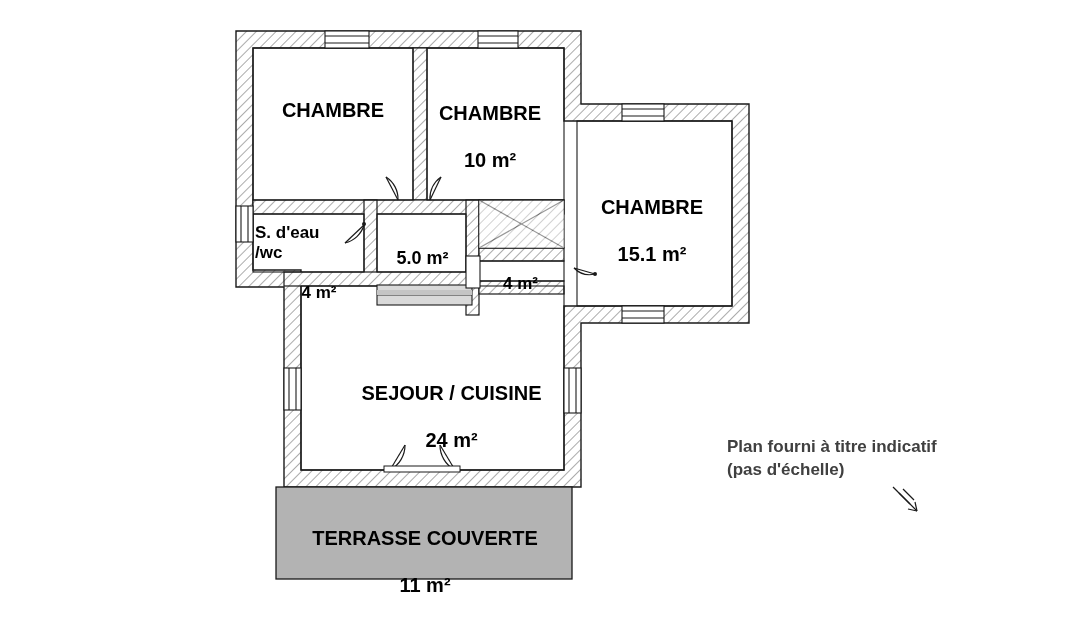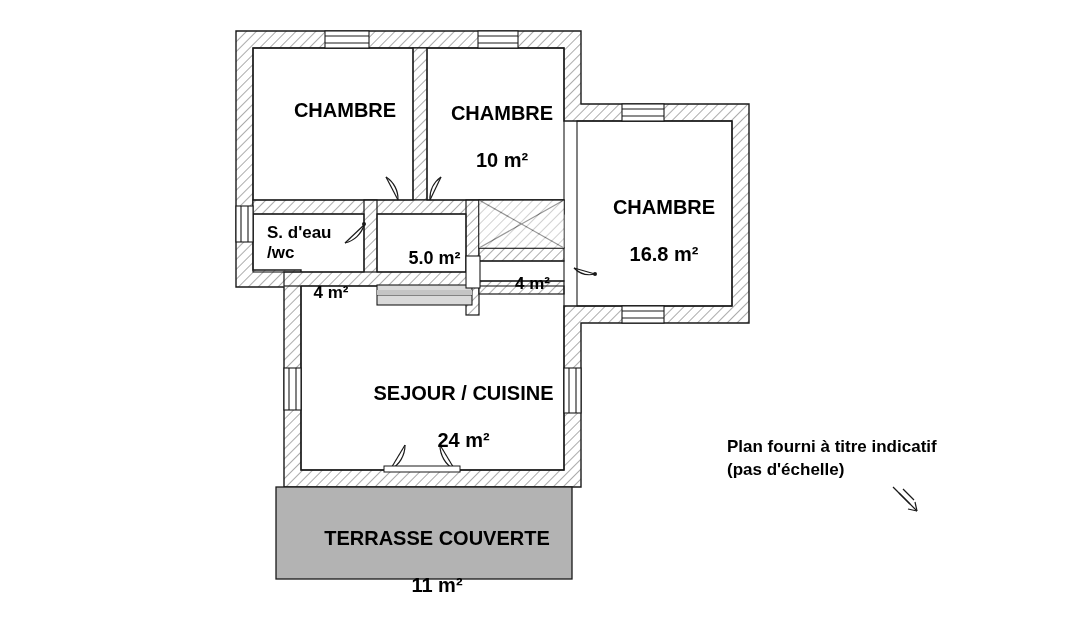--- a/index.html
+++ b/index.html
@@ -22,30 +22,29 @@
   }
   .room-label {
     position: absolute;
     text-align: center;
     font-family: "Liberation Sans", sans-serif;
     font-weight: bold;
     color: #000000;
     line-height: 1.18;
     white-space: pre-line;
     pointer-events: none;
-    padding-left: 12px;
   }
   .r-name { display: block; }
   .r-area { display: block; }
   .note {
     position: absolute;
     font-family: "Liberation Sans", sans-serif;
     font-weight: bold;
     font-size: 17px;
-    color: #000000;
+    color: #404040;
     line-height: 1.35;
     white-space: pre-line;
   }
 </style>
 </head>
 <body>
 
 <svg id="plan" viewBox="0 0 1080 617" xmlns="http://www.w3.org/2000/svg">
   <defs>
     <pattern id="hatch" width="7" height="7" patternTransform="rotate(45)" patternUnits="userSpaceOnUse">
@@ -167,21 +166,21 @@
   <span class="r-name">CHAMBRE</span>
 </div>
 
 <div class="room-label" style="left:420px; top:78px; width:140px; font-size:20px;">
   <span class="r-name">CHAMBRE</span>
   <span class="r-area">10 m²</span>
 </div>
 
 <div class="room-label" style="left:572px; top:172px; width:160px; font-size:20px;">
   <span class="r-name">CHAMBRE</span>
-  <span class="r-area">16.8 m²</span>
+  <span class="r-area">15.1 m²</span>
 </div>
 
 <div class="room-label" style="left:255px; top:203px; width:110px; font-size:17px; text-align:left;">
   <span class="r-name">S. d'eau
 /wc</span>
   <span class="r-area" style="text-align:center; padding-left:18px;">4 m²</span>
 </div>
 
 <div class="room-label" style="left:375px; top:227px; width:95px; font-size:18px;">
   <span class="r-area">5.0 m²</span>

